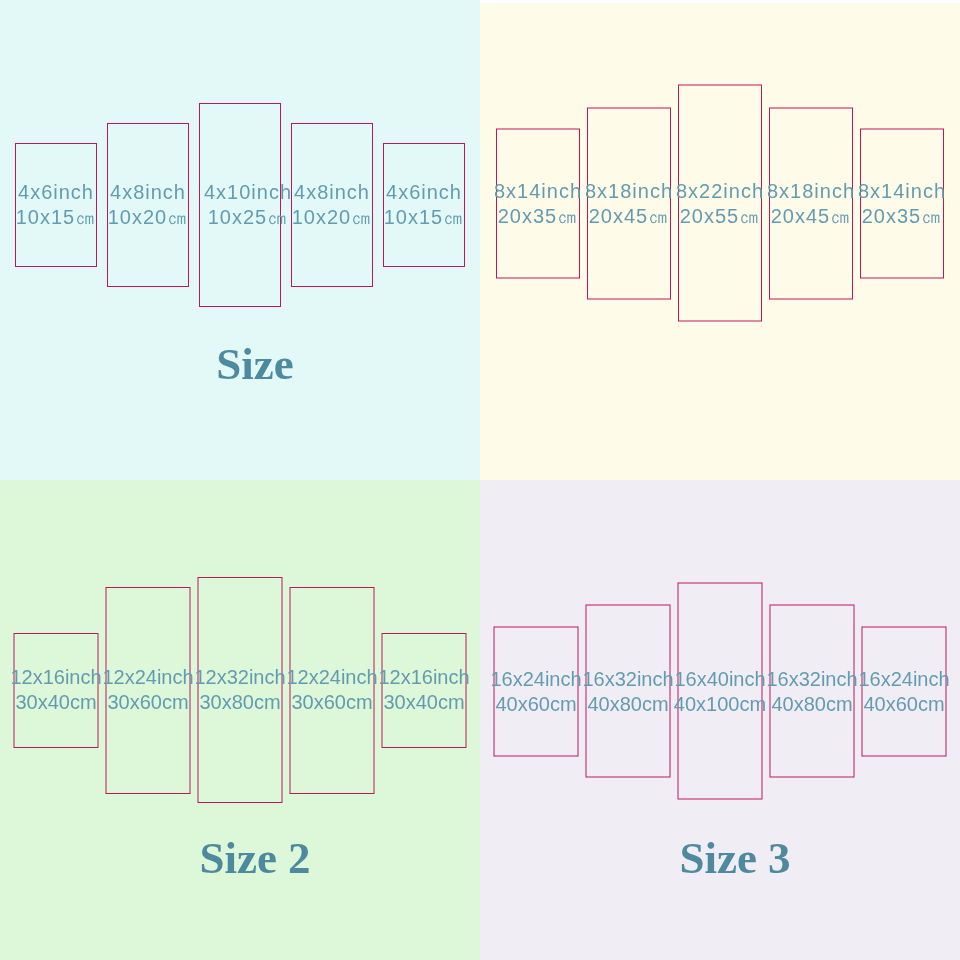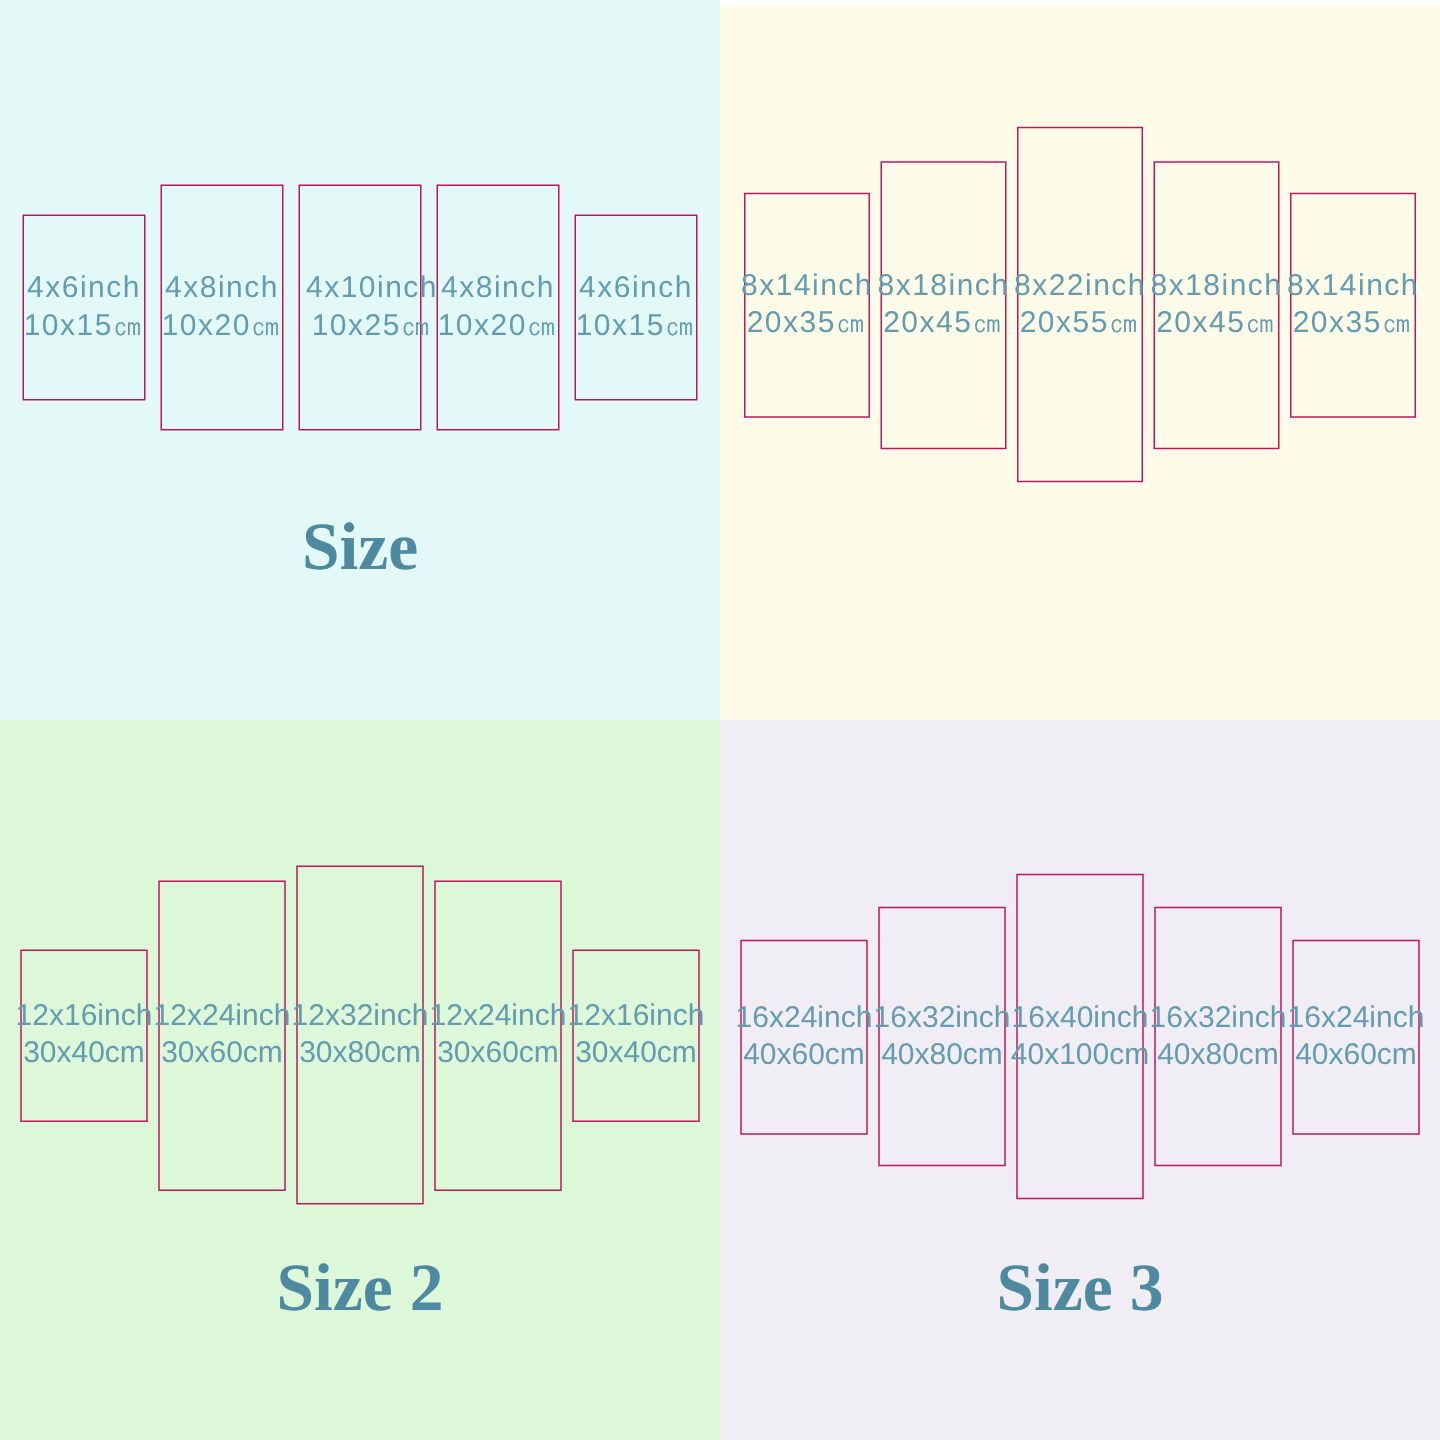--- a/index.html
+++ b/index.html
@@ -39,21 +39,21 @@
     border:1px solid #be185d;
     display:flex;
     align-items:center;
     justify-content:center;
     flex:0 0 auto;
     background:transparent;
   }
   .q0 .panel{width:82px;}
   .q1 .panel{width:84px;}
   .q2 .panel,.q3 .panel{width:85px;}
-  .q0 .p0,.q0 .p4{height:124px;} .q0 .p1,.q0 .p3{height:164px;} .q0 .p2{height:164px;padding-left:16px;}
+  .q0 .p0,.q0 .p4{height:124px;} .q0 .p1,.q0 .p3{height:164px;} .q0 .p2{height:204px;padding-left:16px;}
   .q1 .p0,.q1 .p4{height:150px;} .q1 .p1,.q1 .p3{height:192px;} .q1 .p2{height:237px;}
   .q2 .p0,.q2 .p4{height:115px;} .q2 .p1,.q2 .p3{height:207px;} .q2 .p2{height:226px;}
   .q3 .p0,.q3 .p4{height:130px;} .q3 .p1,.q3 .p3{height:173px;} .q3 .p2{height:217px;}
   .label{
     text-align:center;
     white-space:nowrap;
     font-size:20px;
     line-height:25px;
     color:#639cb1;
   }
@@ -61,20 +61,21 @@
   .title{
     position:absolute;
     left:0;width:100%;
     text-align:center;
     font-family:"Liberation Serif", serif;
     font-weight:bold;
     font-size:45px;
     line-height:45px;
     color:#4d8aa0;
     letter-spacing:0px;
+    padding-left:15px;
   }
   .q0 .title,.q1 .title{top:342px;}
   .q2 .title,.q3 .title{top:356px;}
 </style>
 </head>
 <body>
 
 <div class="grid">
 
   <div class="quadrant q0" style="background-color: rgb(227, 249, 248);">

